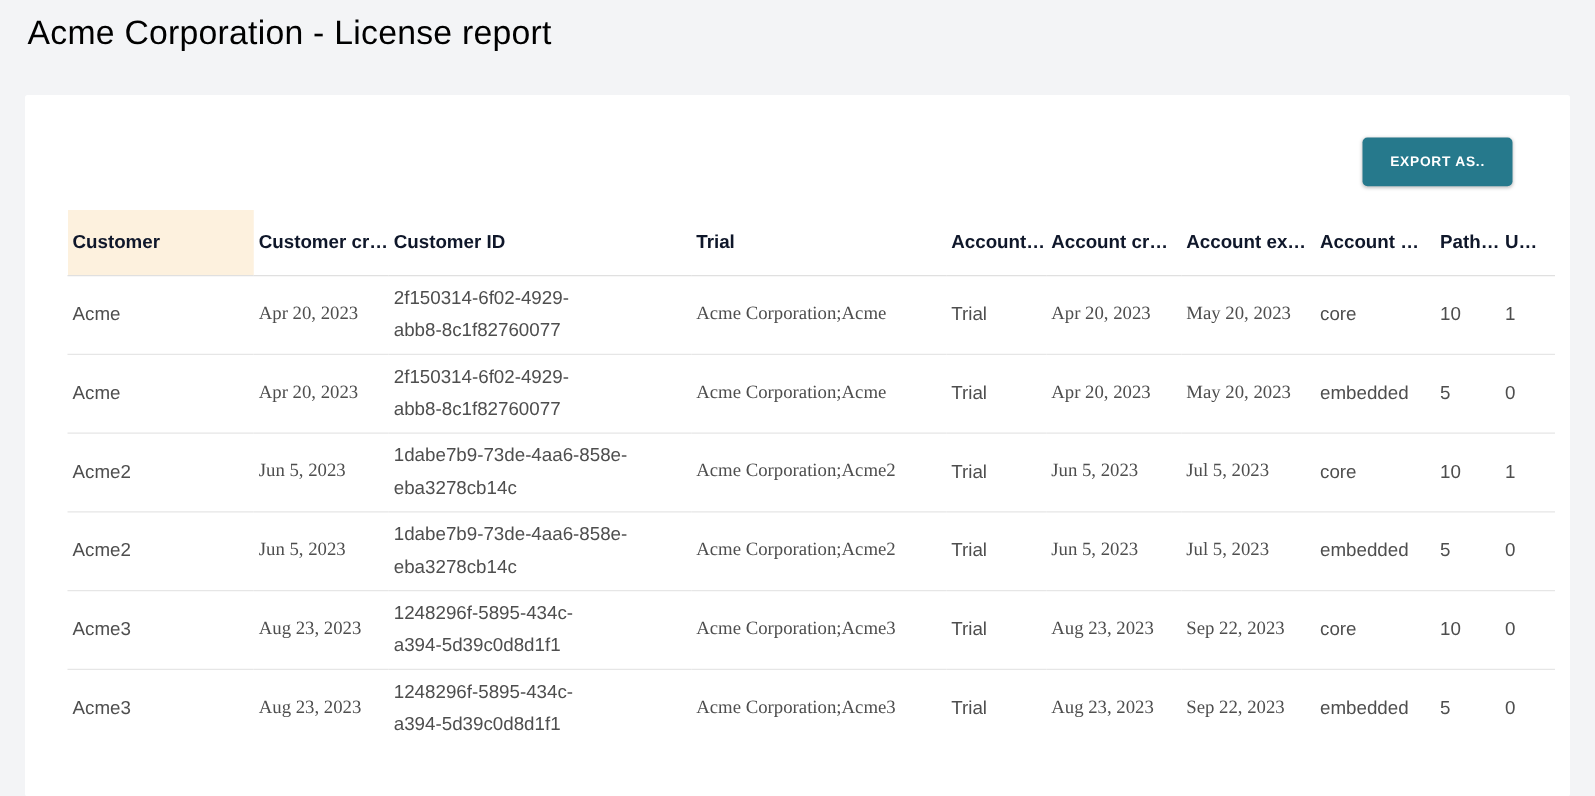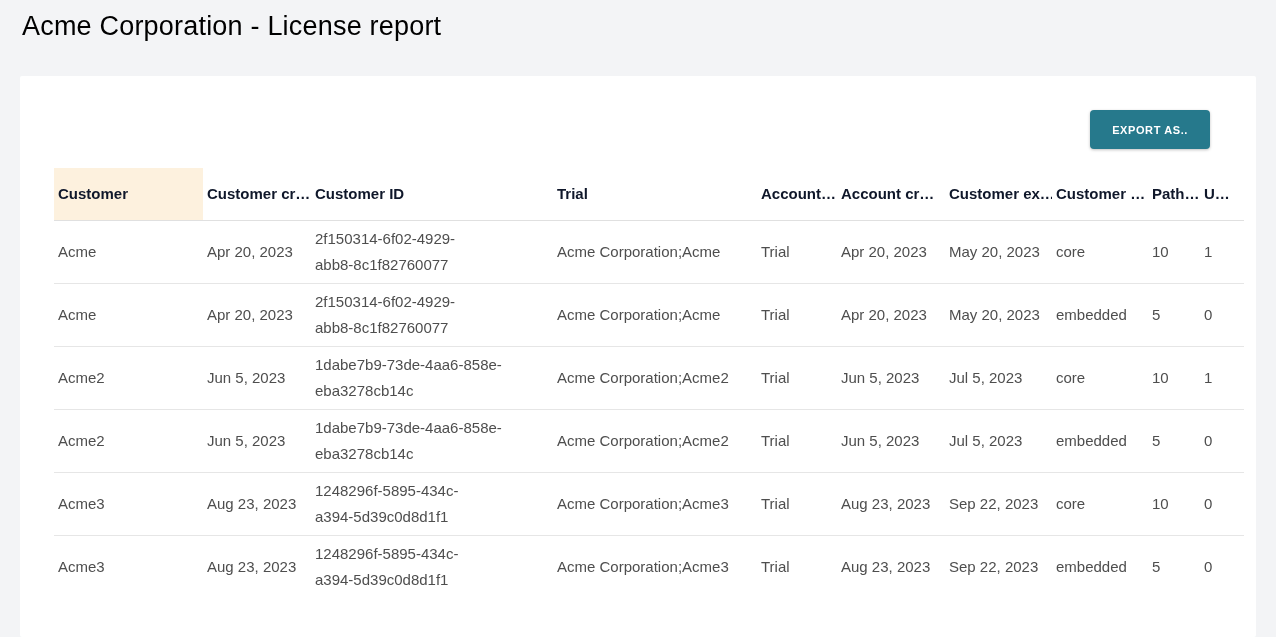--- a/index.html
+++ b/index.html
@@ -74,21 +74,21 @@
   table.report th.highlighted { background: #fdf1de; }
   table.report td {
     height: 63px;
     padding: 0 6px 0 4px;
     vertical-align: middle;
     color: #4e4e4e;
     overflow: hidden;
   }
   table.report tbody tr + tr td { border-top: 1px solid #e6e6e6; }
   .id-lines { line-height: 26px; }
-  .nowrap { white-space: nowrap; }
+  .nowrap { white-space: nowrap; font-family: Liberation Serif, serif; }
 </style>
 </head>
 <body>
 
 <h1 class="page-title">Acme Corporation - License report</h1>
 
 <div class="card">
 
   <button class="export-btn">EXPORT AS..</button>
 
@@ -106,22 +106,22 @@
         <col class="c-used">
     </colgroup>
     <thead>
       <tr>
         <th class="highlighted">Customer</th>
         <th>Customer cr…</th>
         <th>Customer ID</th>
         <th>Trial</th>
         <th>Account…</th>
         <th>Account cr…</th>
-        <th>Customer ex…</th>
-        <th>Customer …</th>
+        <th>Account ex…</th>
+        <th>Account …</th>
         <th>Path…</th>
         <th>U…</th>
       </tr>
     </thead>
     <tbody>
       <tr>
         <td>Acme</td>
         <td class="nowrap">Apr 20, 2023</td>
         <td>
             <div class="id-lines">

